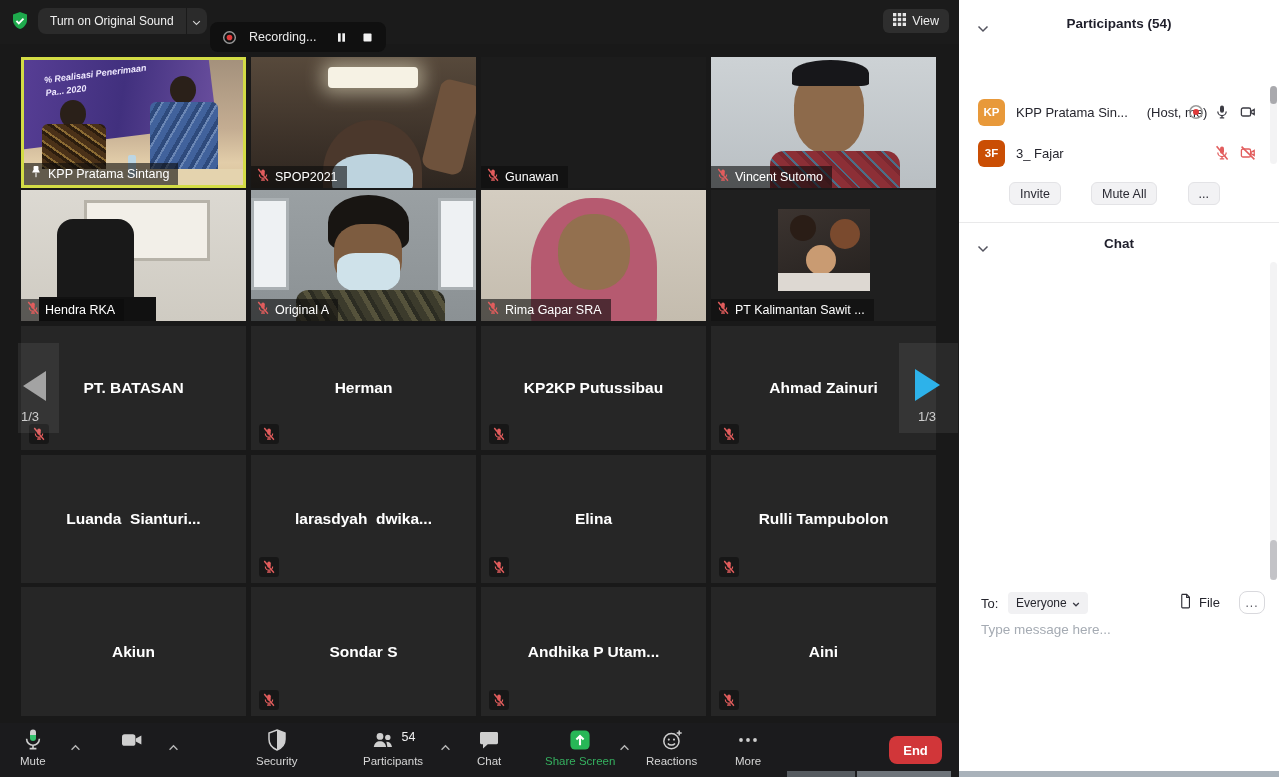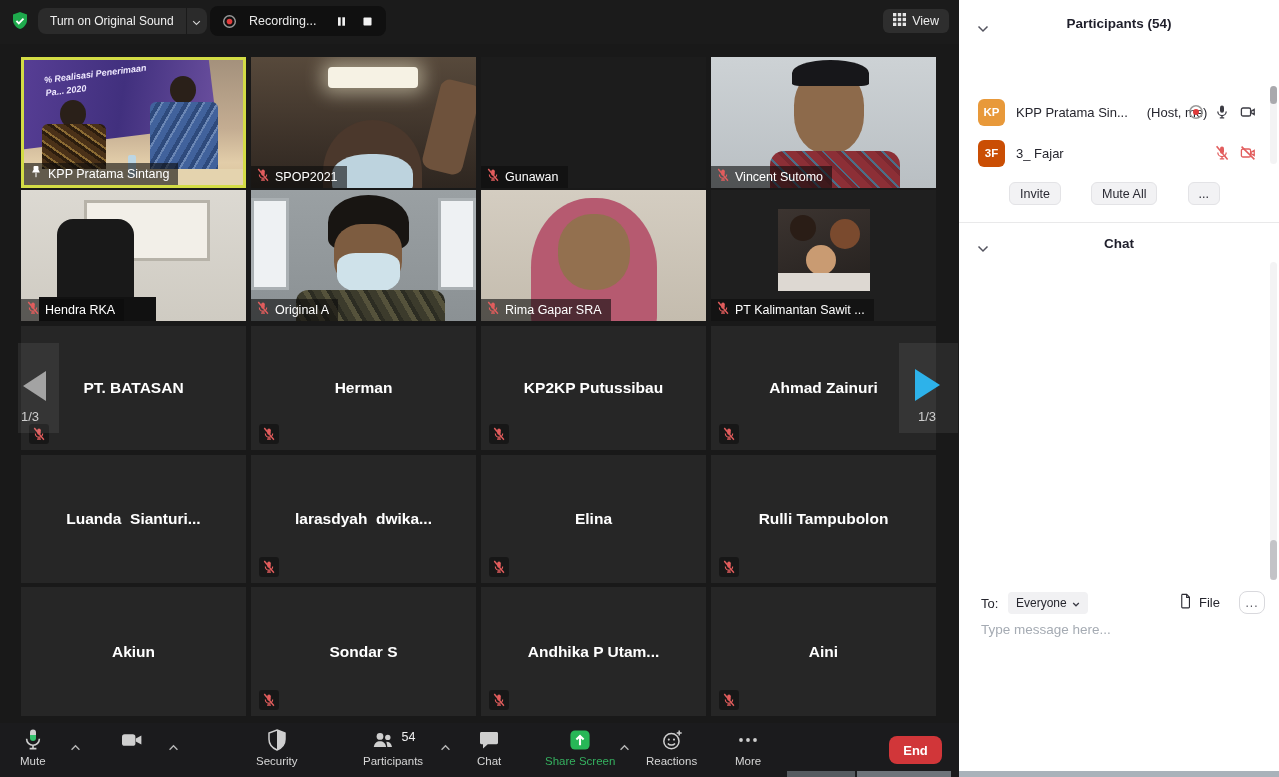--- a/index.html
+++ b/index.html
@@ -12,21 +12,21 @@
 
   
   .topbar{position:absolute;left:0;top:0;width:959px;height:44px;background:#1b1b1b;}
   .shield-badge{position:absolute;left:10px;top:11px;width:20px;height:20px;}
   .shield-badge svg{width:20px;height:20px;}
   .sound-split{position:absolute;left:38px;top:8px;height:26px;display:flex;border-radius:8px;overflow:hidden;}
   .sound-main{background:#2b2b2b;color:#f0f0f0;font-size:12px;display:flex;align-items:center;
               padding:0 12px;border-right:1px solid #1a1a1a;white-space:nowrap;}
   .sound-caret{background:#2b2b2b;width:20px;display:flex;align-items:center;justify-content:center;color:#cfcfcf;}
   .sound-caret svg{width:9px;height:6px;}
-  .rec-group{position:absolute;left:210px;top:6px;height:30px;background:#101010;border-radius:8px;
+  .rec-group{position:absolute;left:210px;top:22px;height:30px;background:#101010;border-radius:8px;
              display:flex;align-items:center;padding:0 12px;gap:12px;}
   .rec-group .rec-ind svg{width:15px;height:15px;display:block;}
   .rec-label{color:#e9e9e9;font-size:12.5px;white-space:nowrap;margin-right:6px;}
   .rec-btn{width:14px;height:14px;display:flex;align-items:center;justify-content:center;}
   .rec-btn svg{width:11px;height:11px;display:block;}
   .view-btn{position:absolute;right:10px;top:9px;height:24px;background:#2e2e2e;border-radius:6px;
             display:flex;align-items:center;gap:6px;padding:0 10px;color:#ececec;font-size:12.5px;}
   .view-btn svg{width:13px;height:13px;}
 
   

